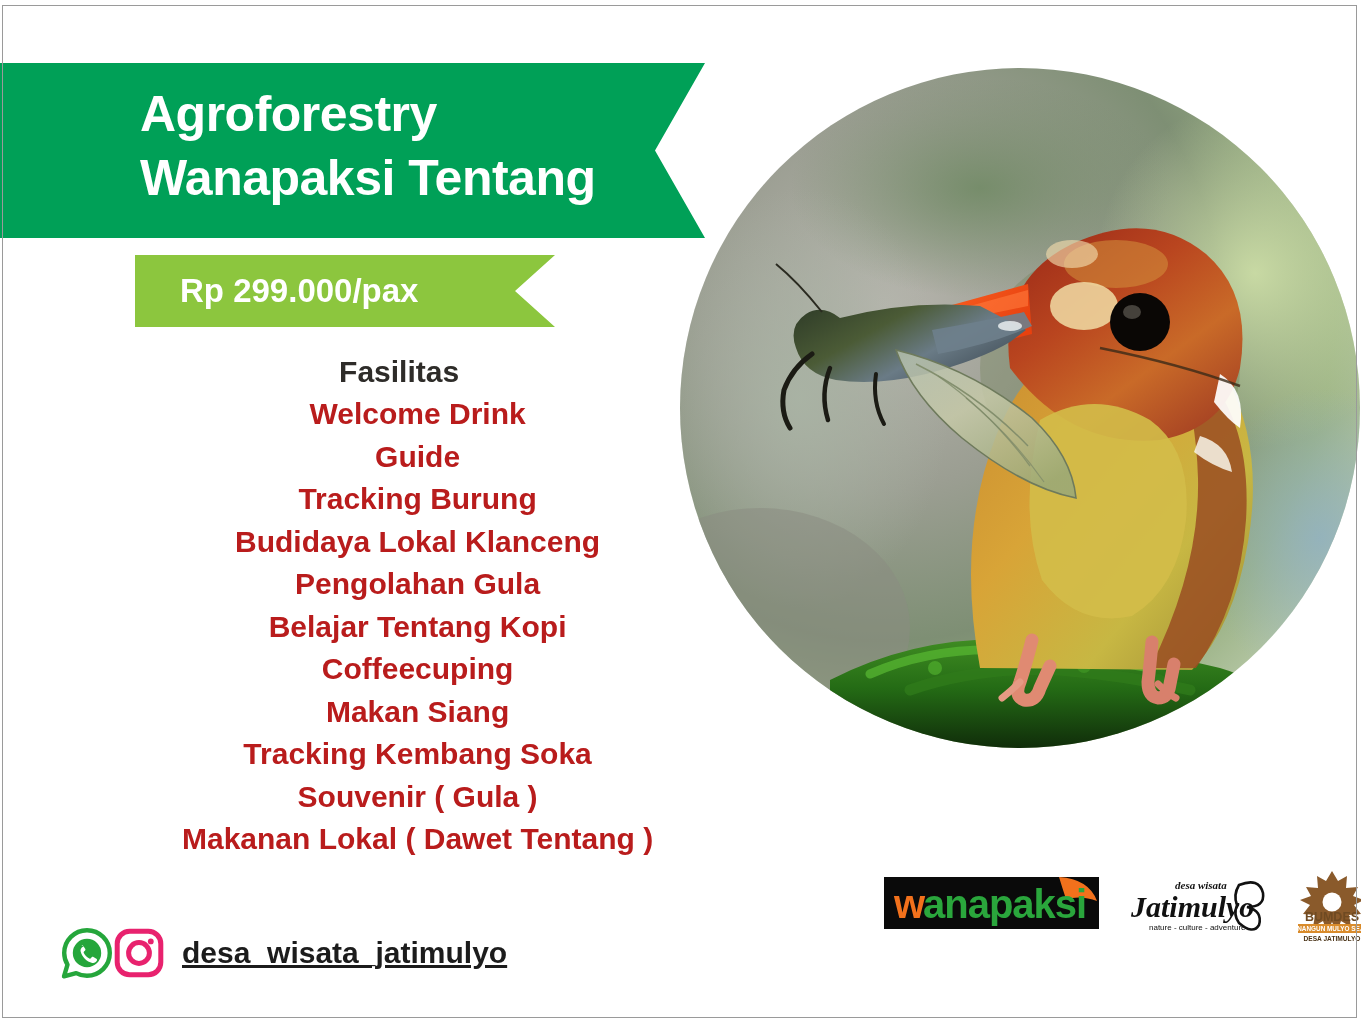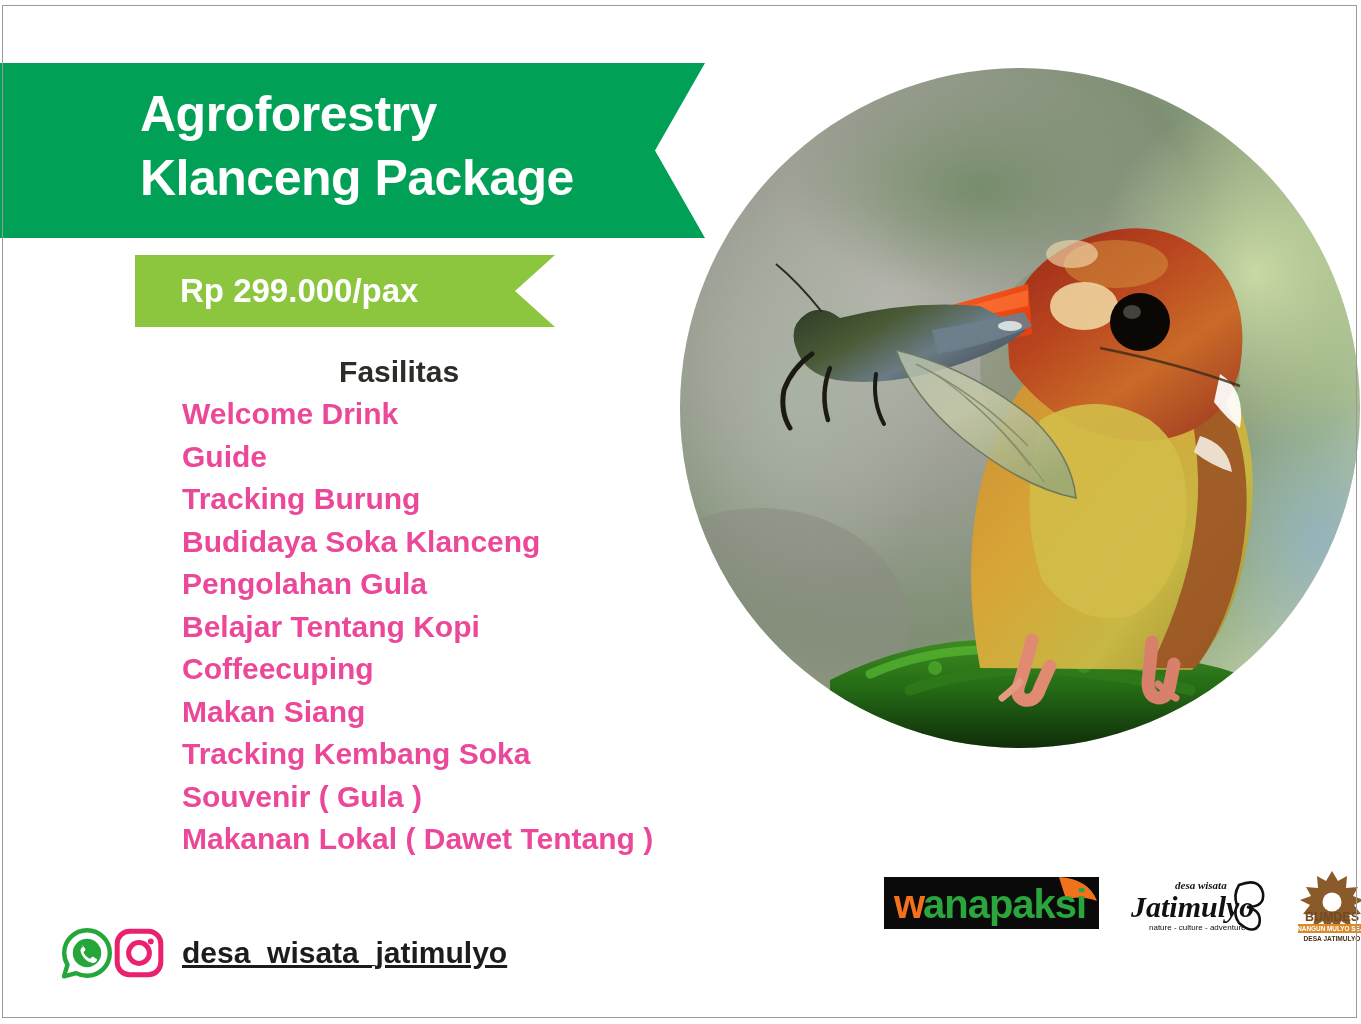--- a/index.html
+++ b/index.html
@@ -106,25 +106,26 @@
     line-height: 42px;
     margin: 0 0 0 0;
     text-align: center;
   }
   .fac-list {
     list-style: none;
     margin: 0;
     padding: 0 0 0 37px;
   }
   .fac-list li {
-    color: #ec4899;
+    color: #b91c1c;
     font-size: 30px;
     font-weight: bold;
     line-height: 42.5px;
     white-space: nowrap;
+    text-align: center;
   }
 
   
   .contact {
     position: absolute;
     left: 60px;
     top: 926px;
     display: flex;
     align-items: center;
     z-index: 10;
@@ -283,34 +284,34 @@
 
       <path d="M352 572 Q346 596 340 614 Q334 628 344 632 Q356 634 360 620 L370 598" fill="none" stroke="#e08a72" stroke-width="13" stroke-linecap="round"></path>
       <path d="M472 574 Q470 598 468 614 Q468 628 478 630 Q488 630 490 616 L494 596" fill="none" stroke="#d8806c" stroke-width="13" stroke-linecap="round"></path>
       <path d="M340 614 Q330 624 322 630" stroke="#e59a84" stroke-width="7" fill="none" stroke-linecap="round"></path>
       <path d="M478 616 Q488 626 496 630" stroke="#d8806c" stroke-width="7" fill="none" stroke-linecap="round"></path>
     </svg>
   </div>
 
   <div class="title-ribbon">
     <div class="title-text">Agroforestry</div>
-    <div class="title-text" style="top:83px;">Klanceng Package</div>
+    <div class="title-text" style="top:83px;">Wanapaksi Tentang</div>
   </div>
 
   <div class="price-ribbon">
     <div class="price-text">Rp 299.000/pax</div>
   </div>
 
   <div class="facilities">
     <div class="fac-heading">Fasilitas</div>
     <ul class="fac-list">
       <li>Welcome Drink</li>
       <li>Guide</li>
       <li>Tracking Burung</li>
-      <li>Budidaya Soka Klanceng</li>
+      <li>Budidaya Lokal Klanceng</li>
       <li>Pengolahan Gula</li>
       <li>Belajar Tentang Kopi</li>
       <li>Coffeecuping</li>
       <li>Makan Siang</li>
       <li>Tracking Kembang Soka</li>
       <li>Souvenir ( Gula )</li>
       <li>Makanan Lokal ( Dawet Tentang )</li>
     </ul>
   </div>
 

